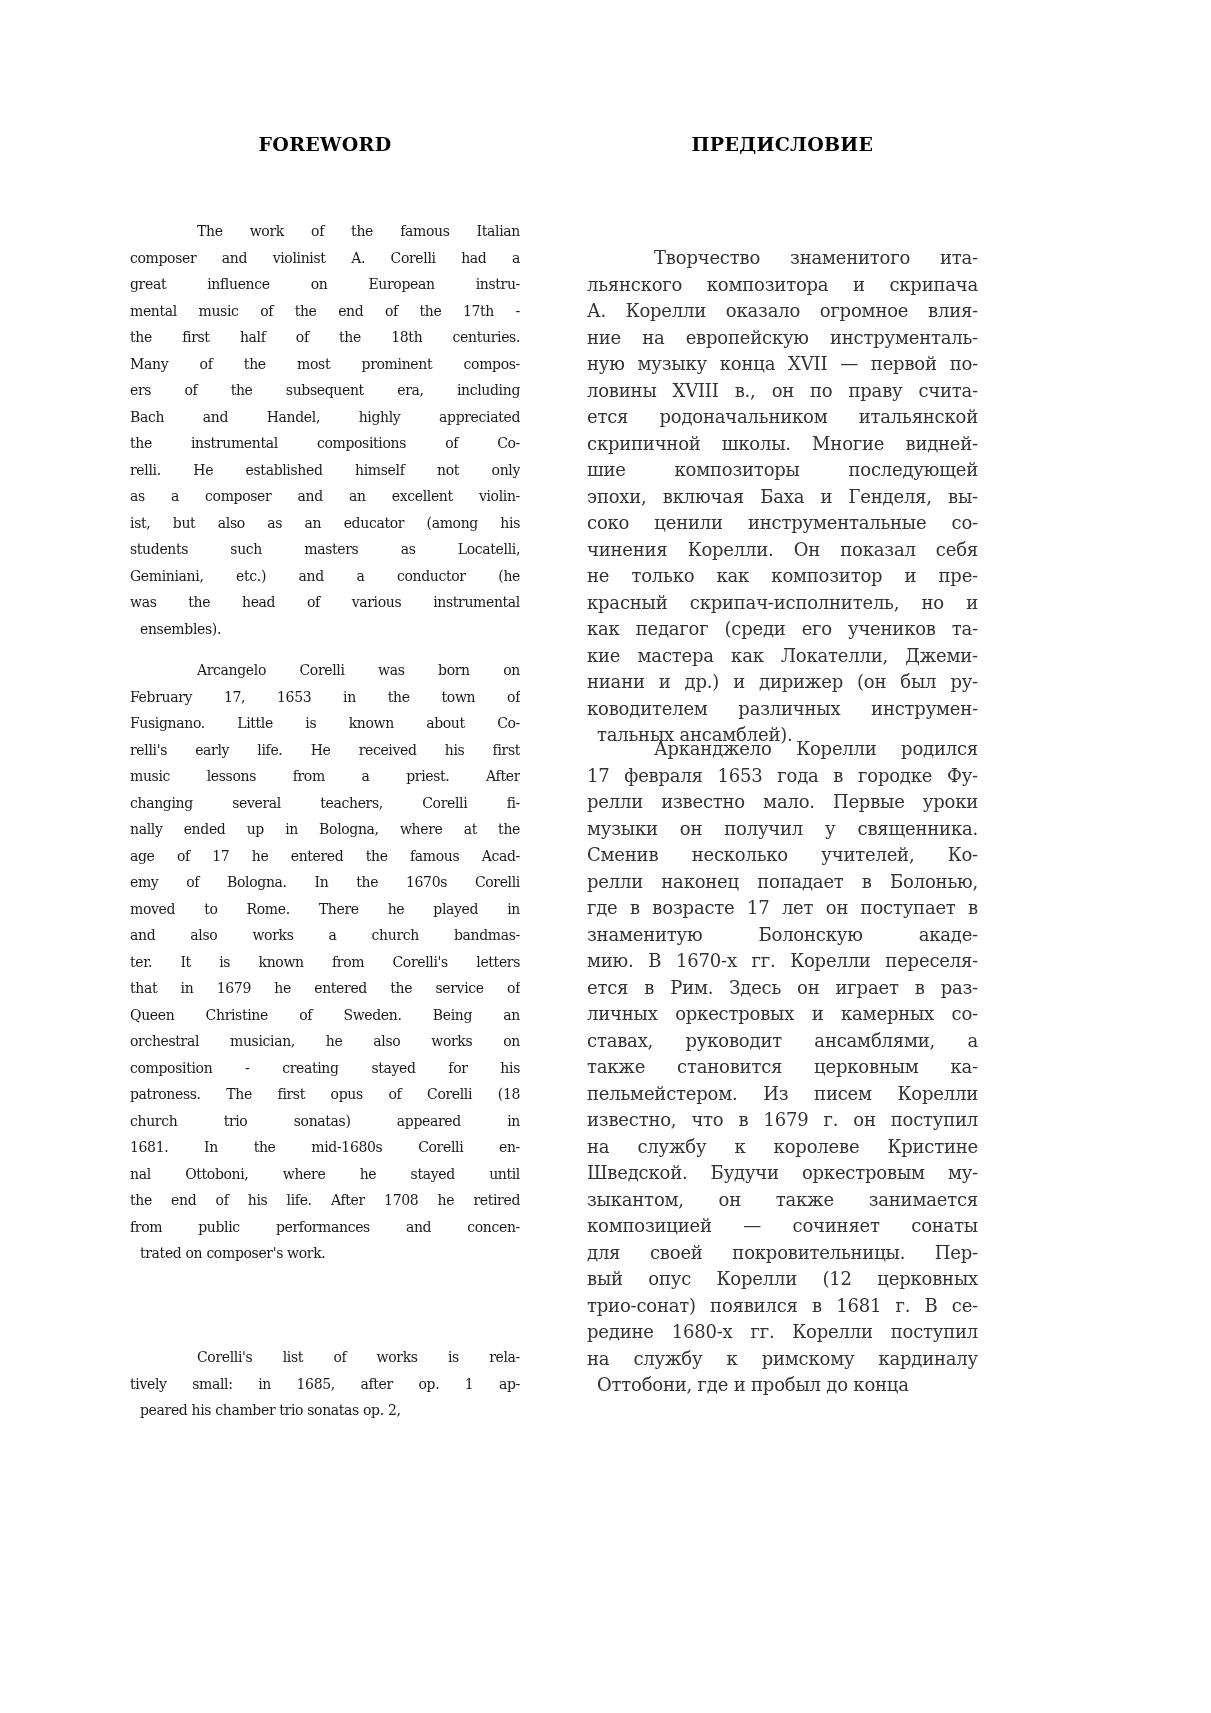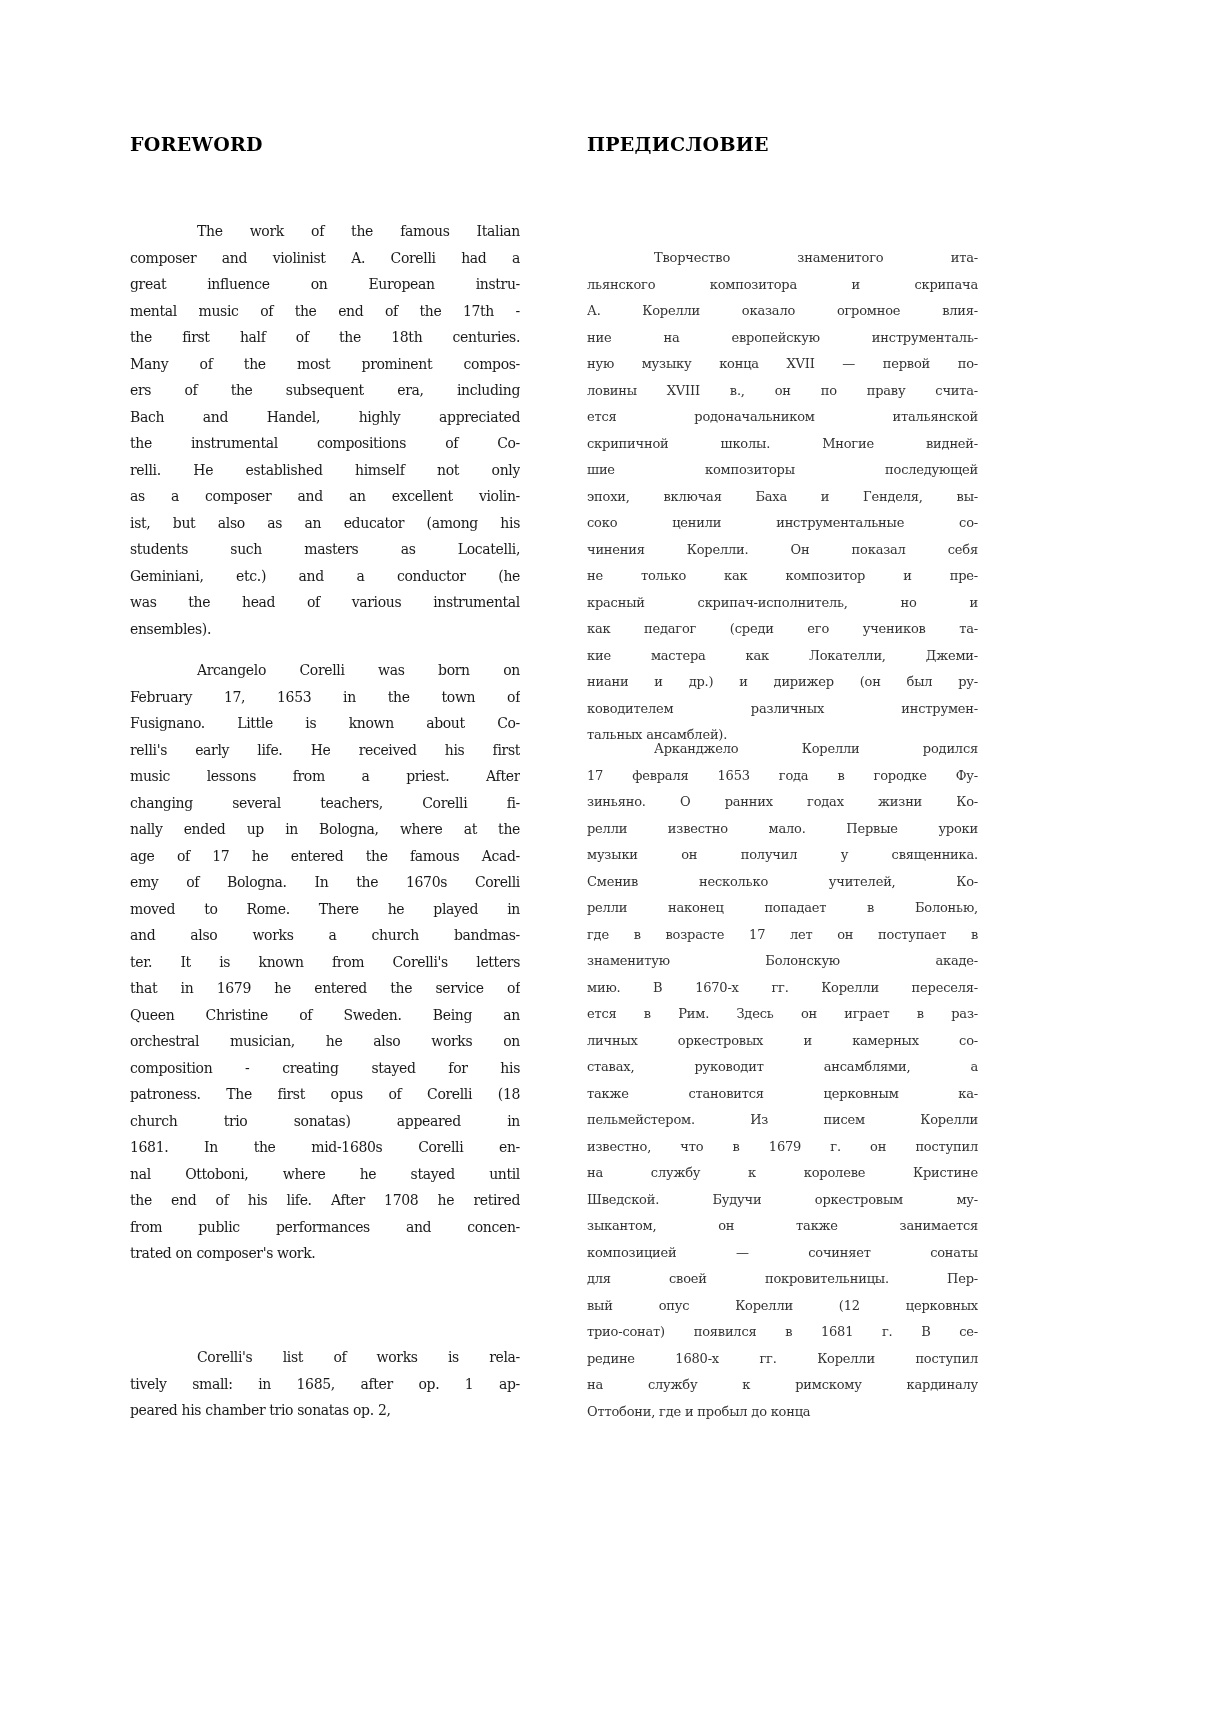--- a/index.html
+++ b/index.html
@@ -26,20 +26,21 @@
     .col-right {
       left: 587px;
       width: 391px;
     }
     .col-right .line { color: #333333; }
     .heading {
       position: absolute;
       top: 133px;
       left: 0;
       width: 100%;
+      text-align: center;
       font-weight: bold;
       font-size: 19px;
       letter-spacing: 0.3px;
       color: #000000;
     }
     .paragraph {
       position: absolute;
       left: 0;
       width: 100%;
     }
@@ -47,23 +48,23 @@
       display: block;
       height: 26.5px;
       line-height: 26.5px;
       font-size: 19.2px;
       white-space: nowrap;
       text-align: justify;
       text-align-last: justify;
       overflow: hidden;
     }
     .col-left .line { font-size: 14px; letter-spacing: -0.35px; }
-    .col-right .line { font-size: 13px; letter-spacing: -0.2px; }
+    .col-right .line { font-size: 18px; letter-spacing: -0.2px; }
     .line.first { padding-left: 67px; }
-    .line.last { text-align-last: left; }
+    .line.last { text-align-last: left; margin-left: 10px; }
   </style>
 </head>
 <body>
 
 <div class="column col-left">
   <div class="heading">FOREWORD</div>
   <div class="paragraph" style="top:218px;">
       <span class="line first">The work of the famous Italian</span>
       <span class="line">composer and violinist A. Corelli had a</span>
       <span class="line">great influence on European instru-</span>
@@ -132,21 +133,20 @@
       <span class="line">красный скрипач-исполнитель, но и</span>
       <span class="line">как педагог (среди его учеников та-</span>
       <span class="line">кие мастера как Локателли, Джеми-</span>
       <span class="line">ниани и др.) и дирижер (он был ру-</span>
       <span class="line">ководителем различных инструмен-</span>
       <span class="line last">тальных ансамблей).</span>
     </div>
   <div class="paragraph" style="top:736px;">
       <span class="line first">Арканджело Корелли родился</span>
       <span class="line">17 февраля 1653 года в городке Фу-</span>
-      <span class="line">зиньяно. О ранних годах жизни Ко-</span>
       <span class="line">релли известно мало. Первые уроки</span>
       <span class="line">музыки он получил у священника.</span>
       <span class="line">Сменив несколько учителей, Ко-</span>
       <span class="line">релли наконец попадает в Болонью,</span>
       <span class="line">где в возрасте 17 лет он поступает в</span>
       <span class="line">знаменитую Болонскую акаде-</span>
       <span class="line">мию. В 1670-х гг. Корелли переселя-</span>
       <span class="line">ется в Рим. Здесь он играет в раз-</span>
       <span class="line">личных оркестровых и камерных со-</span>
       <span class="line">ставах, руководит ансамблями, а</span>

